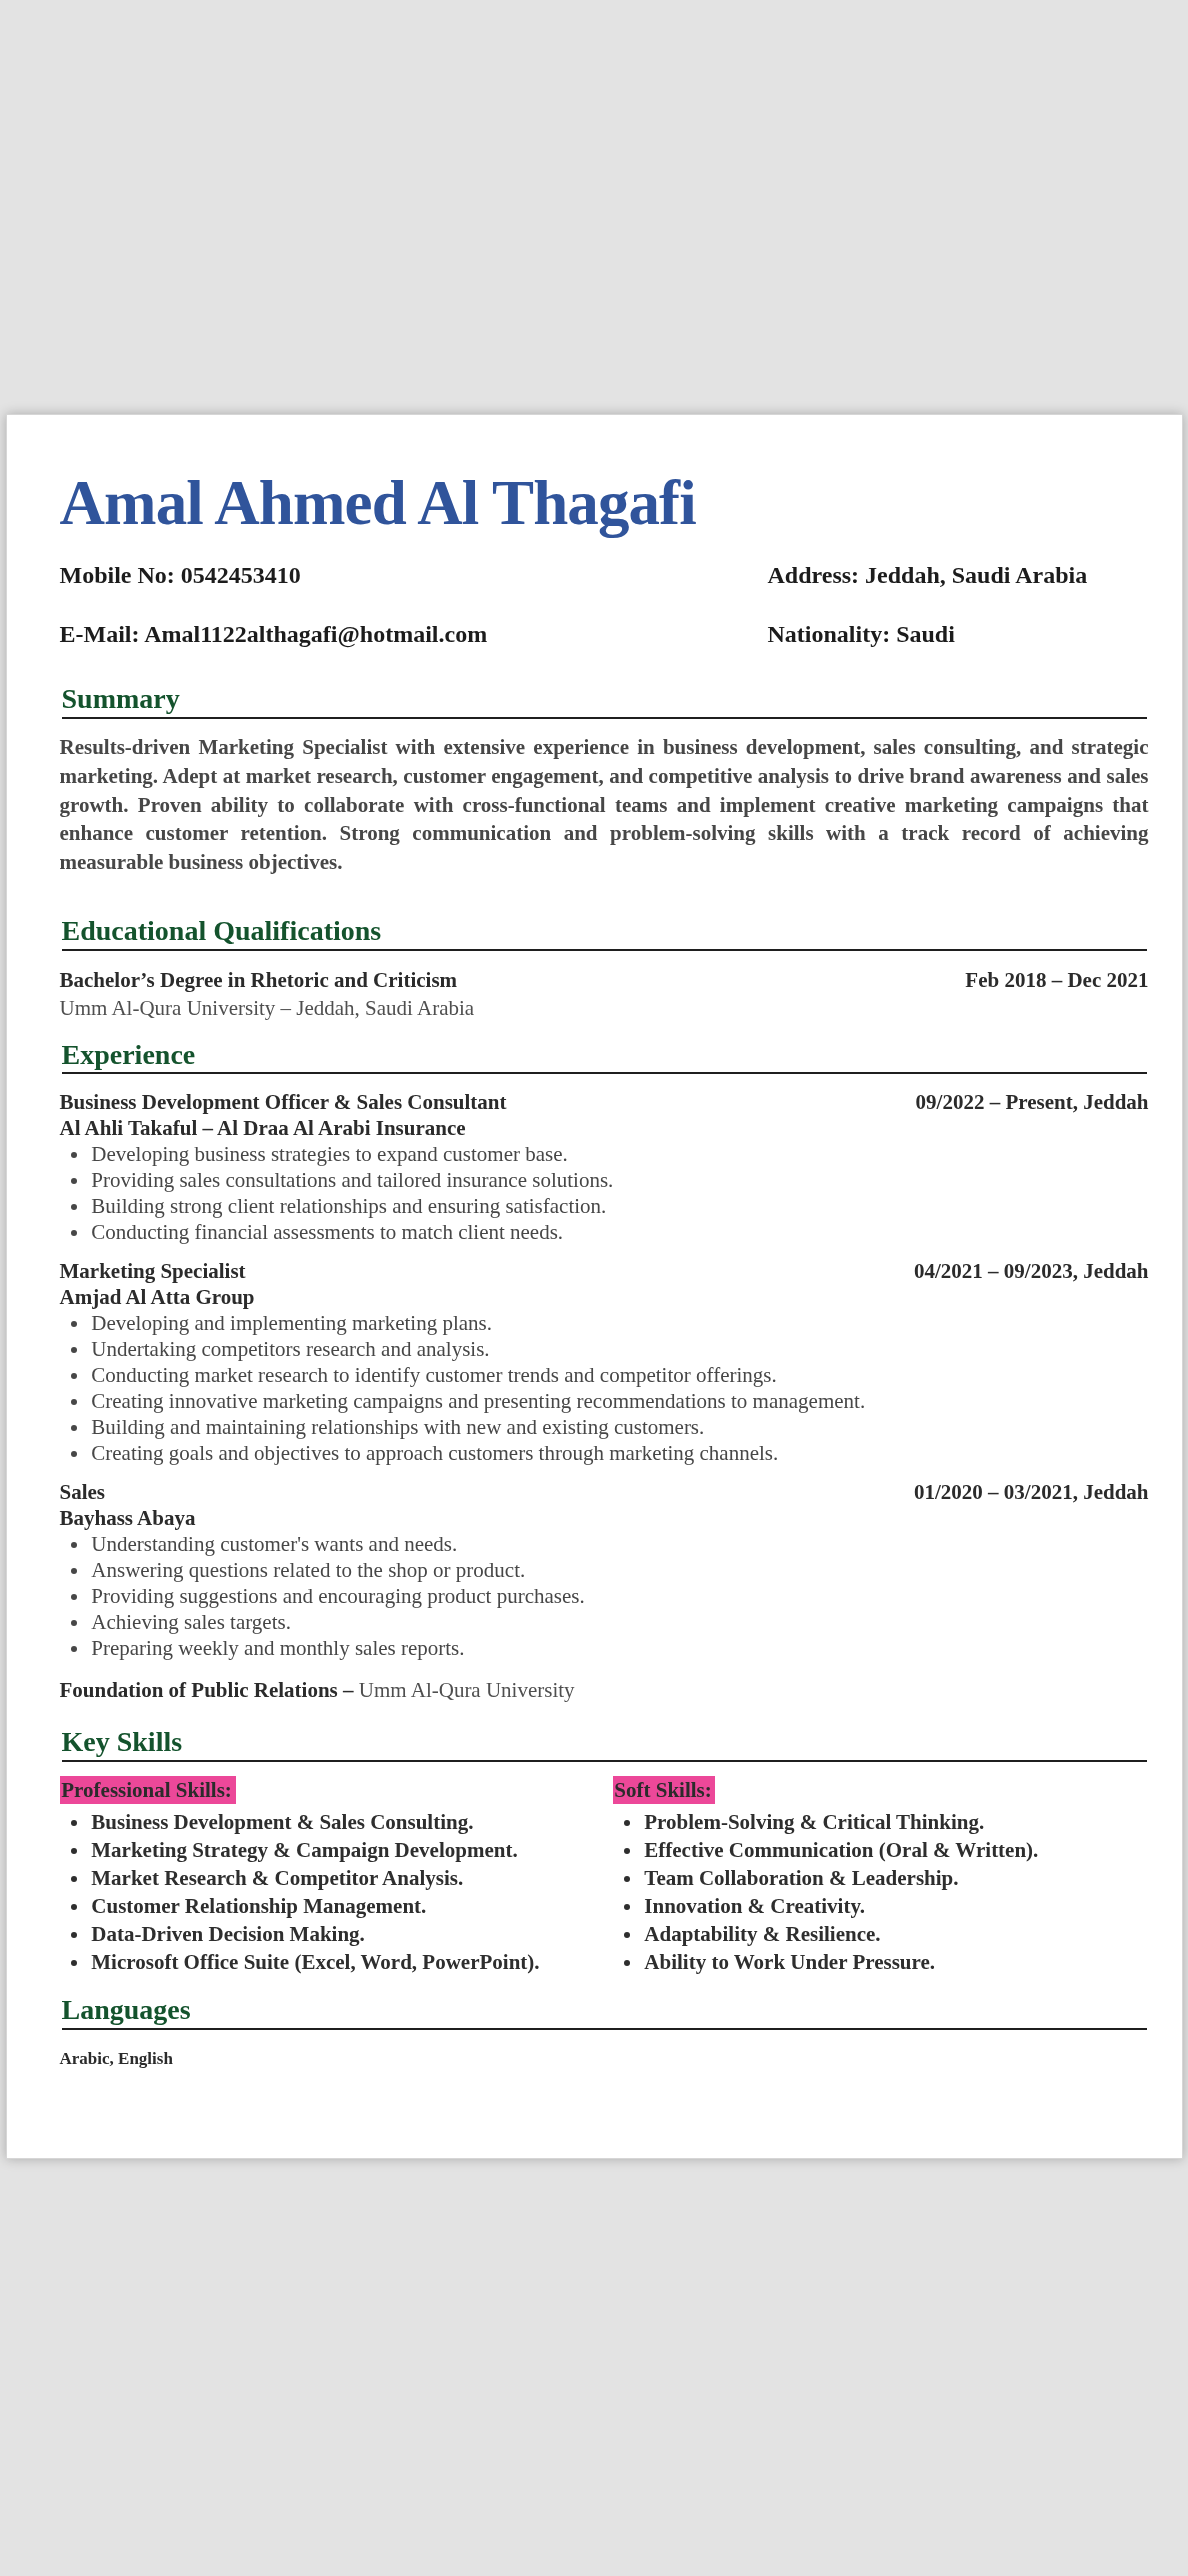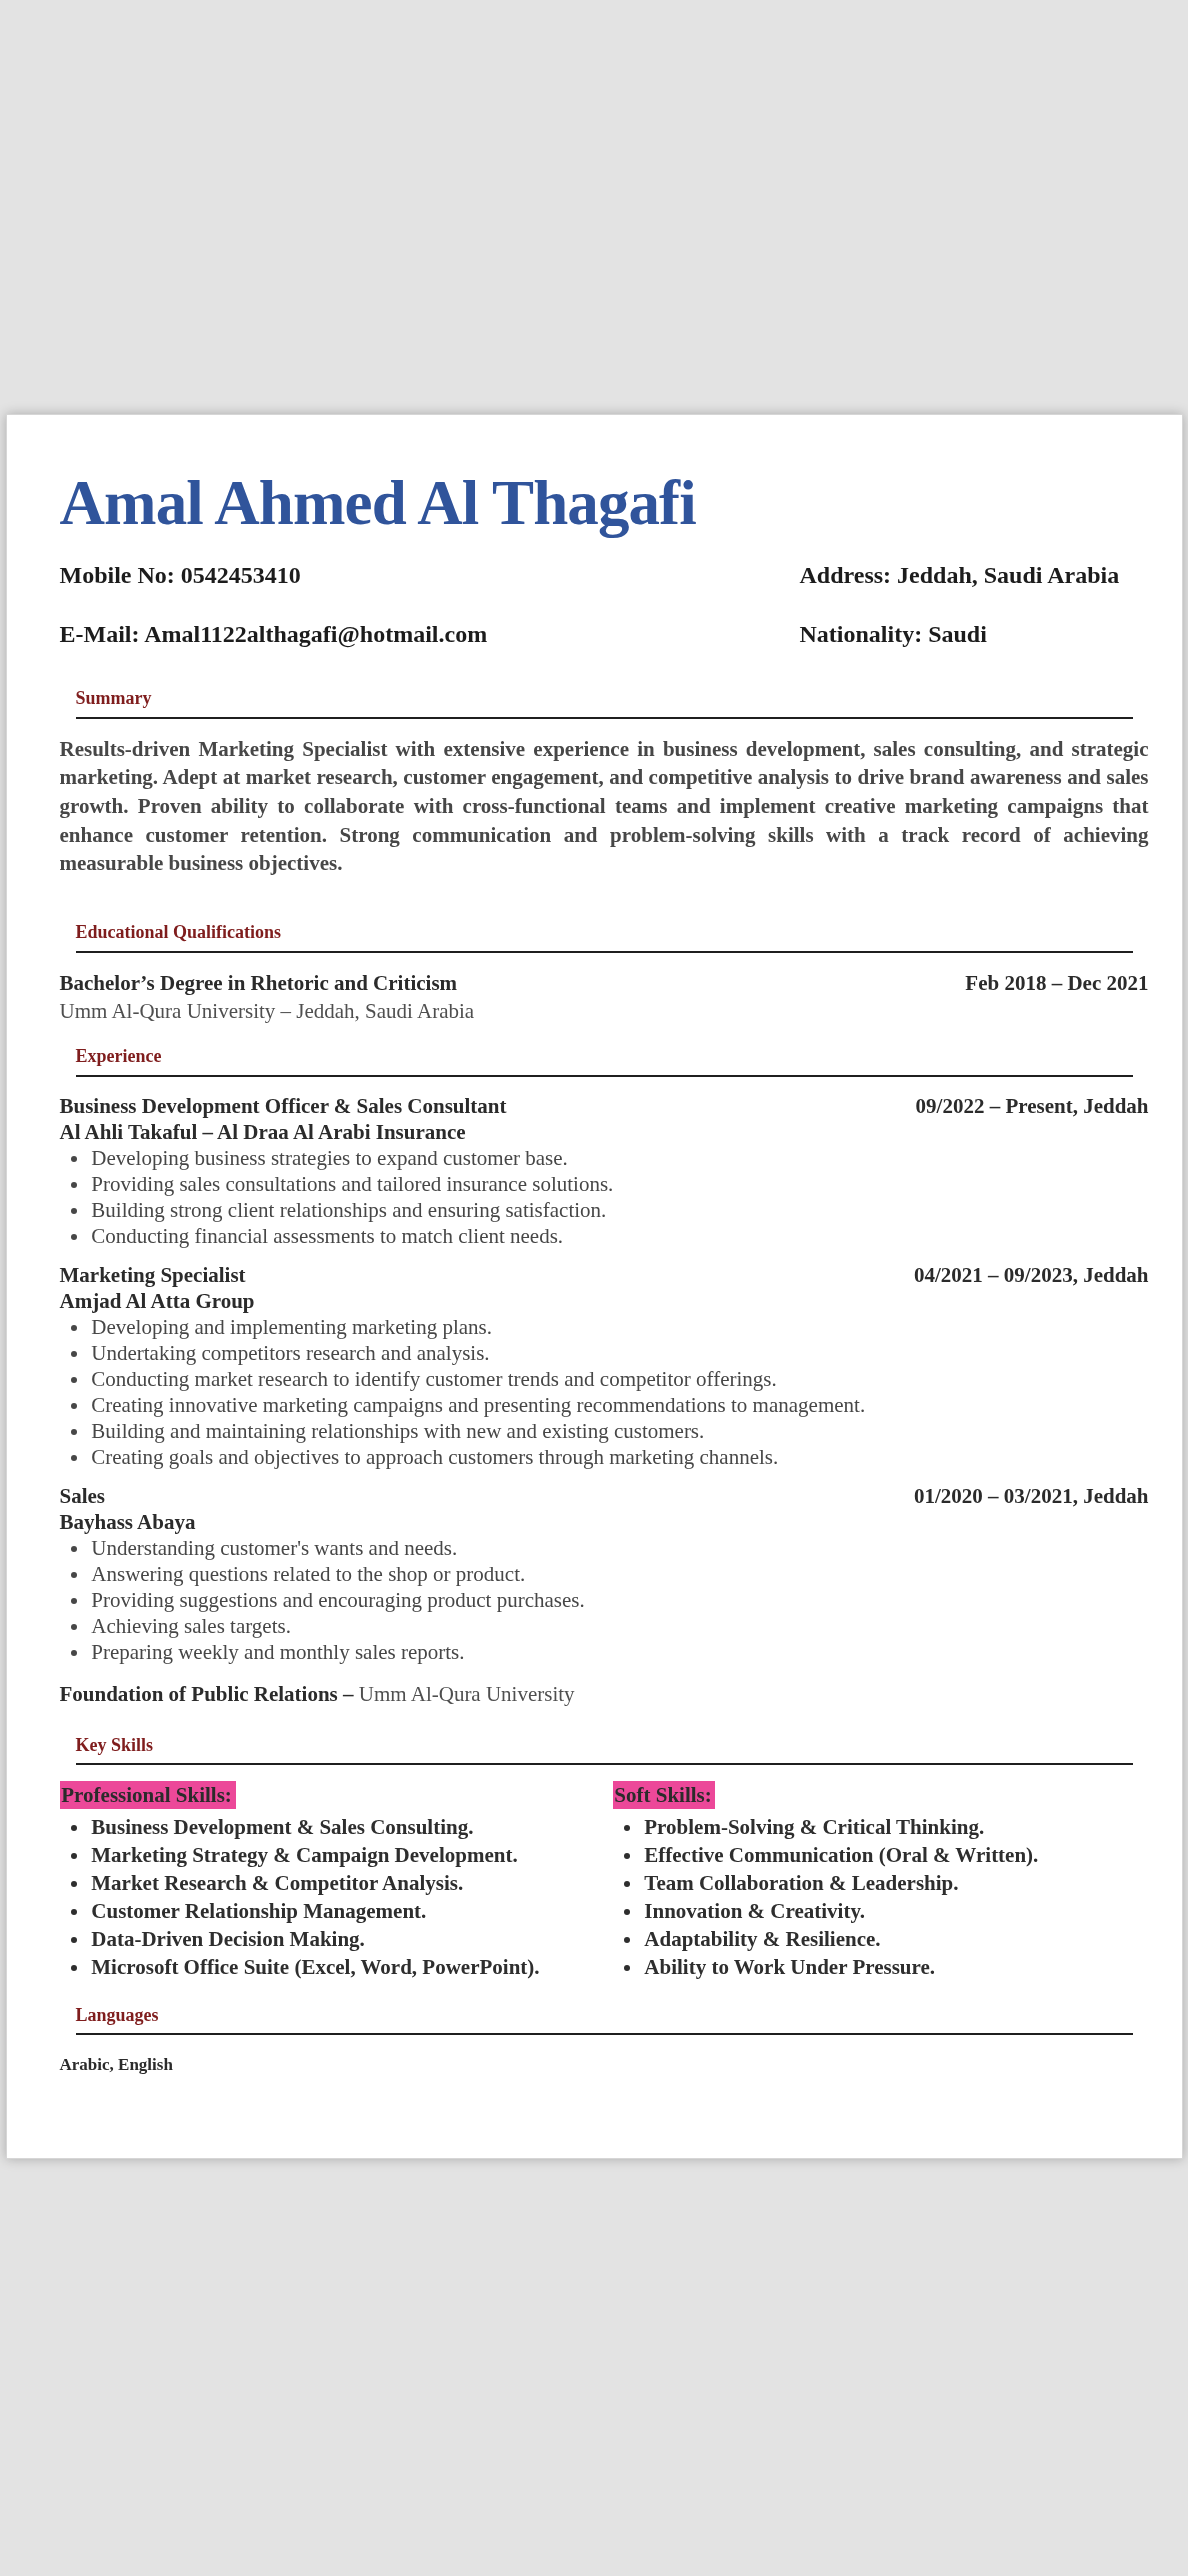--- a/index.html
+++ b/index.html
@@ -30,29 +30,28 @@
     margin:0 0 22px 0;
   }
   .contact-row{
     display:grid;
     grid-template-columns:708px 1fr;
     font-size:24px;
     line-height:31px;
     font-weight:bold;
     color:#1c1c1c;
     margin-bottom:28px;
-    gap:32px;
   }
   .contact-row.last{margin-bottom:0;}
   h2.sec{
-    font-size:18px;
+    font-size:28px;
     line-height:31px;
     font-weight:bold;
-    color:#7f1d1d;
-    margin:16px;
+    color:#14532d;
+    margin:2px;
     padding-bottom:2.8px;
     border-bottom:2.8px solid #1f1f1f;
   }
   .sec-wrap{margin-top:33px;}
   .sec-wrap.edu{margin-top:39px;}
   .sec-wrap.exp{margin-top:16.6px;}
   .sec-wrap.cert{margin-top:14.7px;}
   .sec-wrap.skills{margin-top:22px;}
   .sec-wrap.lang{margin-top:18.4px;}
   .sec-body{margin-top:14.7px;}

